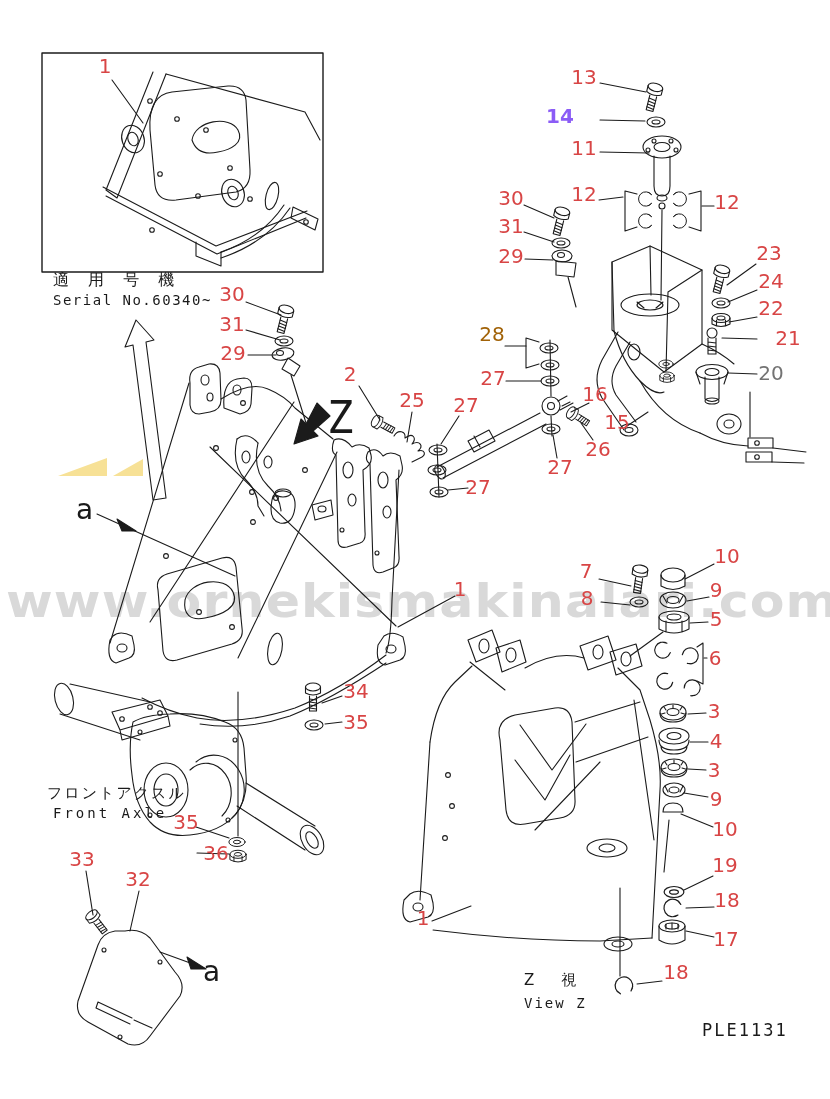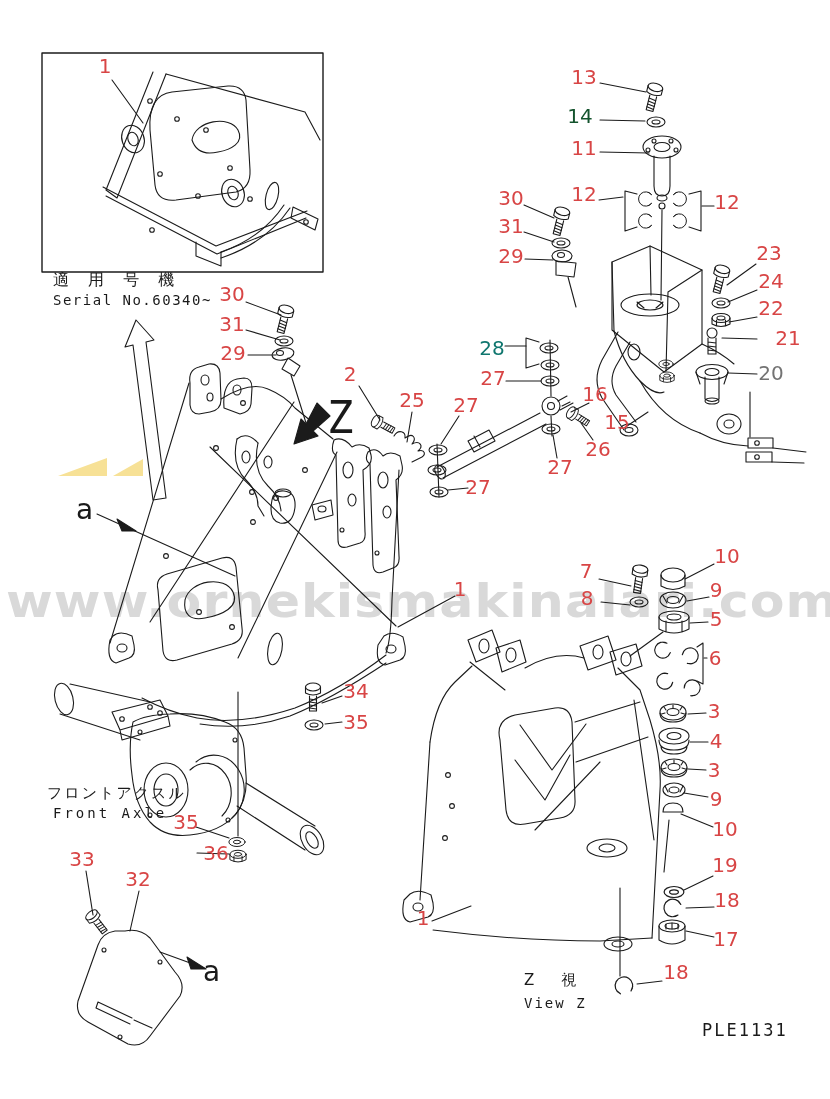--- a/index.html
+++ b/index.html
@@ -412,38 +412,38 @@
     <div class="t mono" id="front-axle-en">Front Axle</div>
     <div class="t sans" id="view-z-jp">Z　視</div>
     <div class="t mono" id="view-z-en">View Z</div>
     <div class="t mono" id="drawing-code">PLE1131</div>
     <div class="t" id="big-z">Z</div>
     <div class="t sans" id="marker-a-top">a</div>
     <div class="t sans" id="marker-a-bottom">a</div>
     <div id="callout-layer">
         <div class="callout" style="left: 105px; top: 66px; color: rgb(216, 69, 69);">1</div>
         <div class="callout" style="left: 584px; top: 77px; color: rgb(216, 69, 69);">13</div>
-        <div class="callout" style="left: 580px; top: 116px; color: #14532d;">14</div>
+        <div class="callout" style="left: 560px; top: 116px; color: #8b5cf6; font-weight: bold;">14</div>
         <div class="callout" style="left: 584px; top: 148px; color: rgb(216, 69, 69);">11</div>
         <div class="callout" style="left: 584px; top: 194px; color: rgb(216, 69, 69);">12</div>
         <div class="callout" style="left: 727px; top: 202px; color: rgb(216, 69, 69);">12</div>
         <div class="callout" style="left: 511px; top: 198px; color: rgb(216, 69, 69);">30</div>
         <div class="callout" style="left: 511px; top: 226px; color: rgb(216, 69, 69);">31</div>
         <div class="callout" style="left: 511px; top: 256px; color: rgb(216, 69, 69);">29</div>
         <div class="callout" style="left: 769px; top: 253px; color: rgb(216, 69, 69);">23</div>
         <div class="callout" style="left: 771px; top: 281px; color: rgb(216, 69, 69);">24</div>
         <div class="callout" style="left: 771px; top: 308px; color: rgb(216, 69, 69);">22</div>
         <div class="callout" style="left: 788px; top: 338px; color: rgb(216, 69, 69);">21</div>
         <div class="callout" style="left: 771px; top: 373px; color: #737373;">20</div>
         <div class="callout" style="left: 232px; top: 294px; color: rgb(216, 69, 69);">30</div>
         <div class="callout" style="left: 232px; top: 324px; color: rgb(216, 69, 69);">31</div>
         <div class="callout" style="left: 233px; top: 353px; color: rgb(216, 69, 69);">29</div>
         <div class="callout" style="left: 350px; top: 374px; color: rgb(216, 69, 69);">2</div>
         <div class="callout" style="left: 412px; top: 400px; color: rgb(216, 69, 69);">25</div>
-        <div class="callout" style="left: 492px; top: 348px; color: #0f766e;">28</div>
+        <div class="callout" style="left: 492px; top: 334px; color: #a16207;">28</div>
         <div class="callout" style="left: 493px; top: 378px; color: rgb(216, 69, 69);">27</div>
         <div class="callout" style="left: 466px; top: 405px; color: rgb(216, 69, 69);">27</div>
         <div class="callout" style="left: 595px; top: 394px; color: rgb(216, 69, 69);">16</div>
         <div class="callout" style="left: 617px; top: 422px; color: rgb(216, 69, 69);">15</div>
         <div class="callout" style="left: 598px; top: 449px; color: rgb(216, 69, 69);">26</div>
         <div class="callout" style="left: 560px; top: 467px; color: rgb(216, 69, 69);">27</div>
         <div class="callout" style="left: 478px; top: 487px; color: rgb(216, 69, 69);">27</div>
         <div class="callout" style="left: 460px; top: 589px; color: rgb(216, 69, 69);">1</div>
         <div class="callout" style="left: 586px; top: 571px; color: rgb(216, 69, 69);">7</div>
         <div class="callout" style="left: 587px; top: 598px; color: rgb(216, 69, 69);">8</div>

